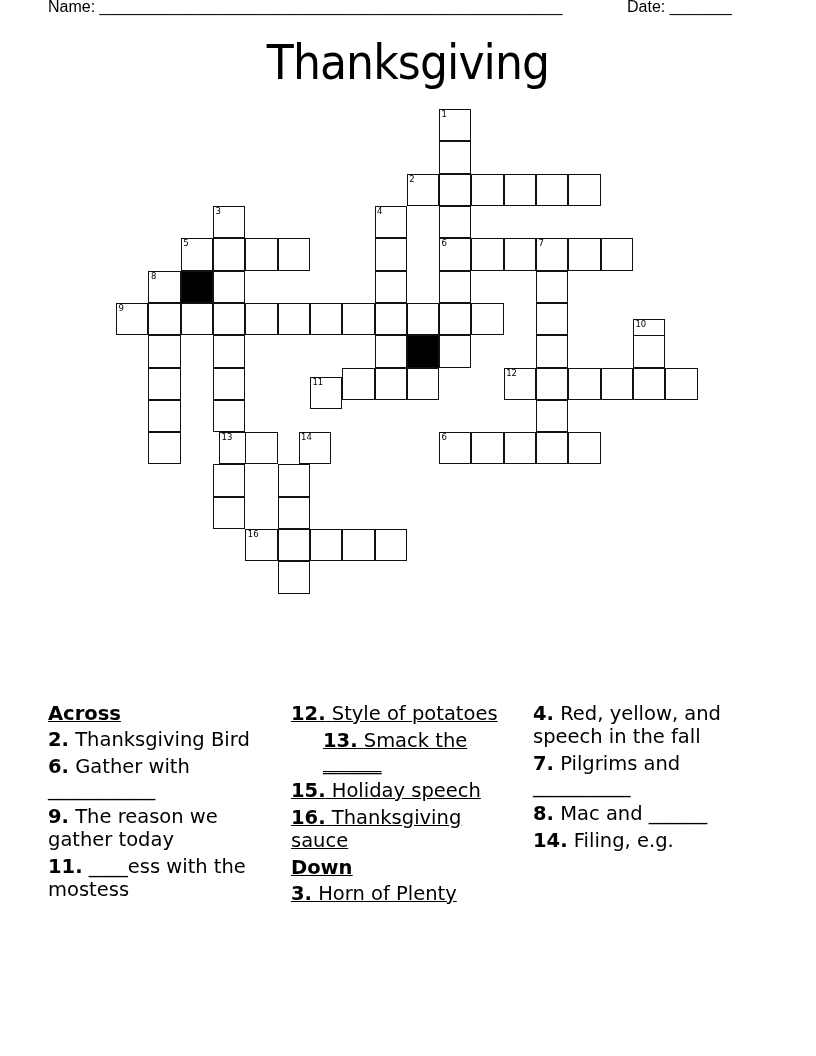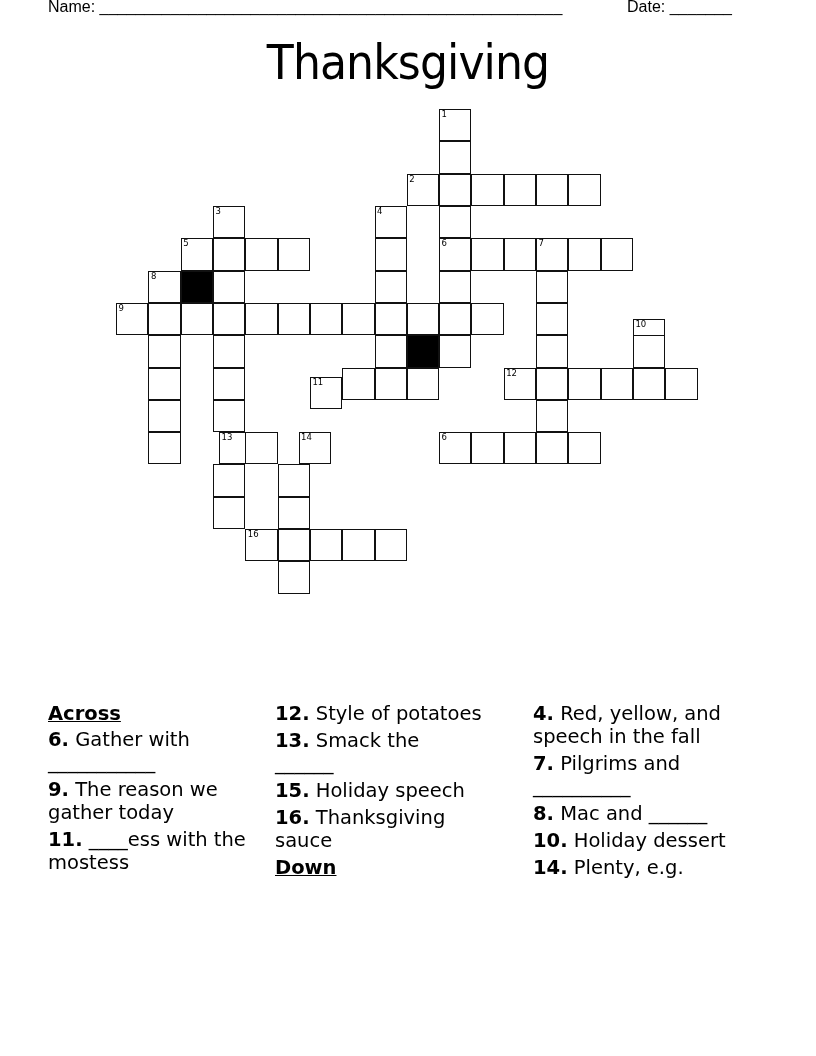--- a/index.html
+++ b/index.html
@@ -138,31 +138,32 @@
     <div class="cell" style="left: 310.8px; top: 529.9px;"></div>
     <div class="cell" style="left: 343.1px; top: 529.9px;"></div>
     <div class="cell" style="left: 375.4px; top: 529.9px;"></div>
     <div class="cell black" style="left: 181.6px; top: 271.5px;"></div>
     <div class="cell black" style="left: 407.7px; top: 336.1px;"></div>
   </div>
 
 <div class="clues">
   <div class="clue-col" style="left:48px; width:228px;">
     <div class="clue-head">Across</div>
+    <div class="clue"><b>2.</b> <span>Thanksgiving Bird</span></div>
     <div class="clue" style="width:170px;"><b>6.</b> <span>Gather with ___________</span></div>
     <div class="clue" style="width:190px;"><b>9.</b> <span>The reason we gather today</span></div>
     <div class="clue"><b>11.</b> <span>____ess with the mostess</span></div>
   </div>
-  <div class="clue-col" style="left:275px; width:238px;">
+  <div class="clue-col" style="left:291px; width:238px;text-decoration:underline;">
     <div class="clue" style="white-space:nowrap;"><b>12.</b> <span>Style of potatoes</span></div>
-    <div class="clue" style="width:165px;"><b>13.</b> <span>Smack the ______</span></div>
+    <div class="clue" style="width:165px;margin-left:32px;"><b>13.</b> <span>Smack the ______</span></div>
     <div class="clue"><b>15.</b> <span>Holiday speech</span></div>
     <div class="clue" style="width:190px;"><b>16.</b> <span>Thanksgiving sauce</span></div>
     <div class="clue-head">Down</div>
+    <div class="clue"><b>3.</b> <span>Horn of Plenty</span></div>
   </div>
   <div class="clue-col" style="left:533px; width:215px;">
     <div class="clue"><b>4.</b> <span>Red, yellow, and speech in the fall</span></div>
     <div class="clue" style="width:175px;"><b>7.</b> <span>Pilgrims and __________</span></div>
     <div class="clue"><b>8.</b> <span>Mac and ______</span></div>
-    <div class="clue"><b>10.</b> <span>Holiday dessert</span></div>
-    <div class="clue"><b>14.</b> <span>Plenty, e.g.</span></div>
+    <div class="clue"><b>14.</b> <span>Filing, e.g.</span></div>
   </div>
 </div>
 
 </body></html>

